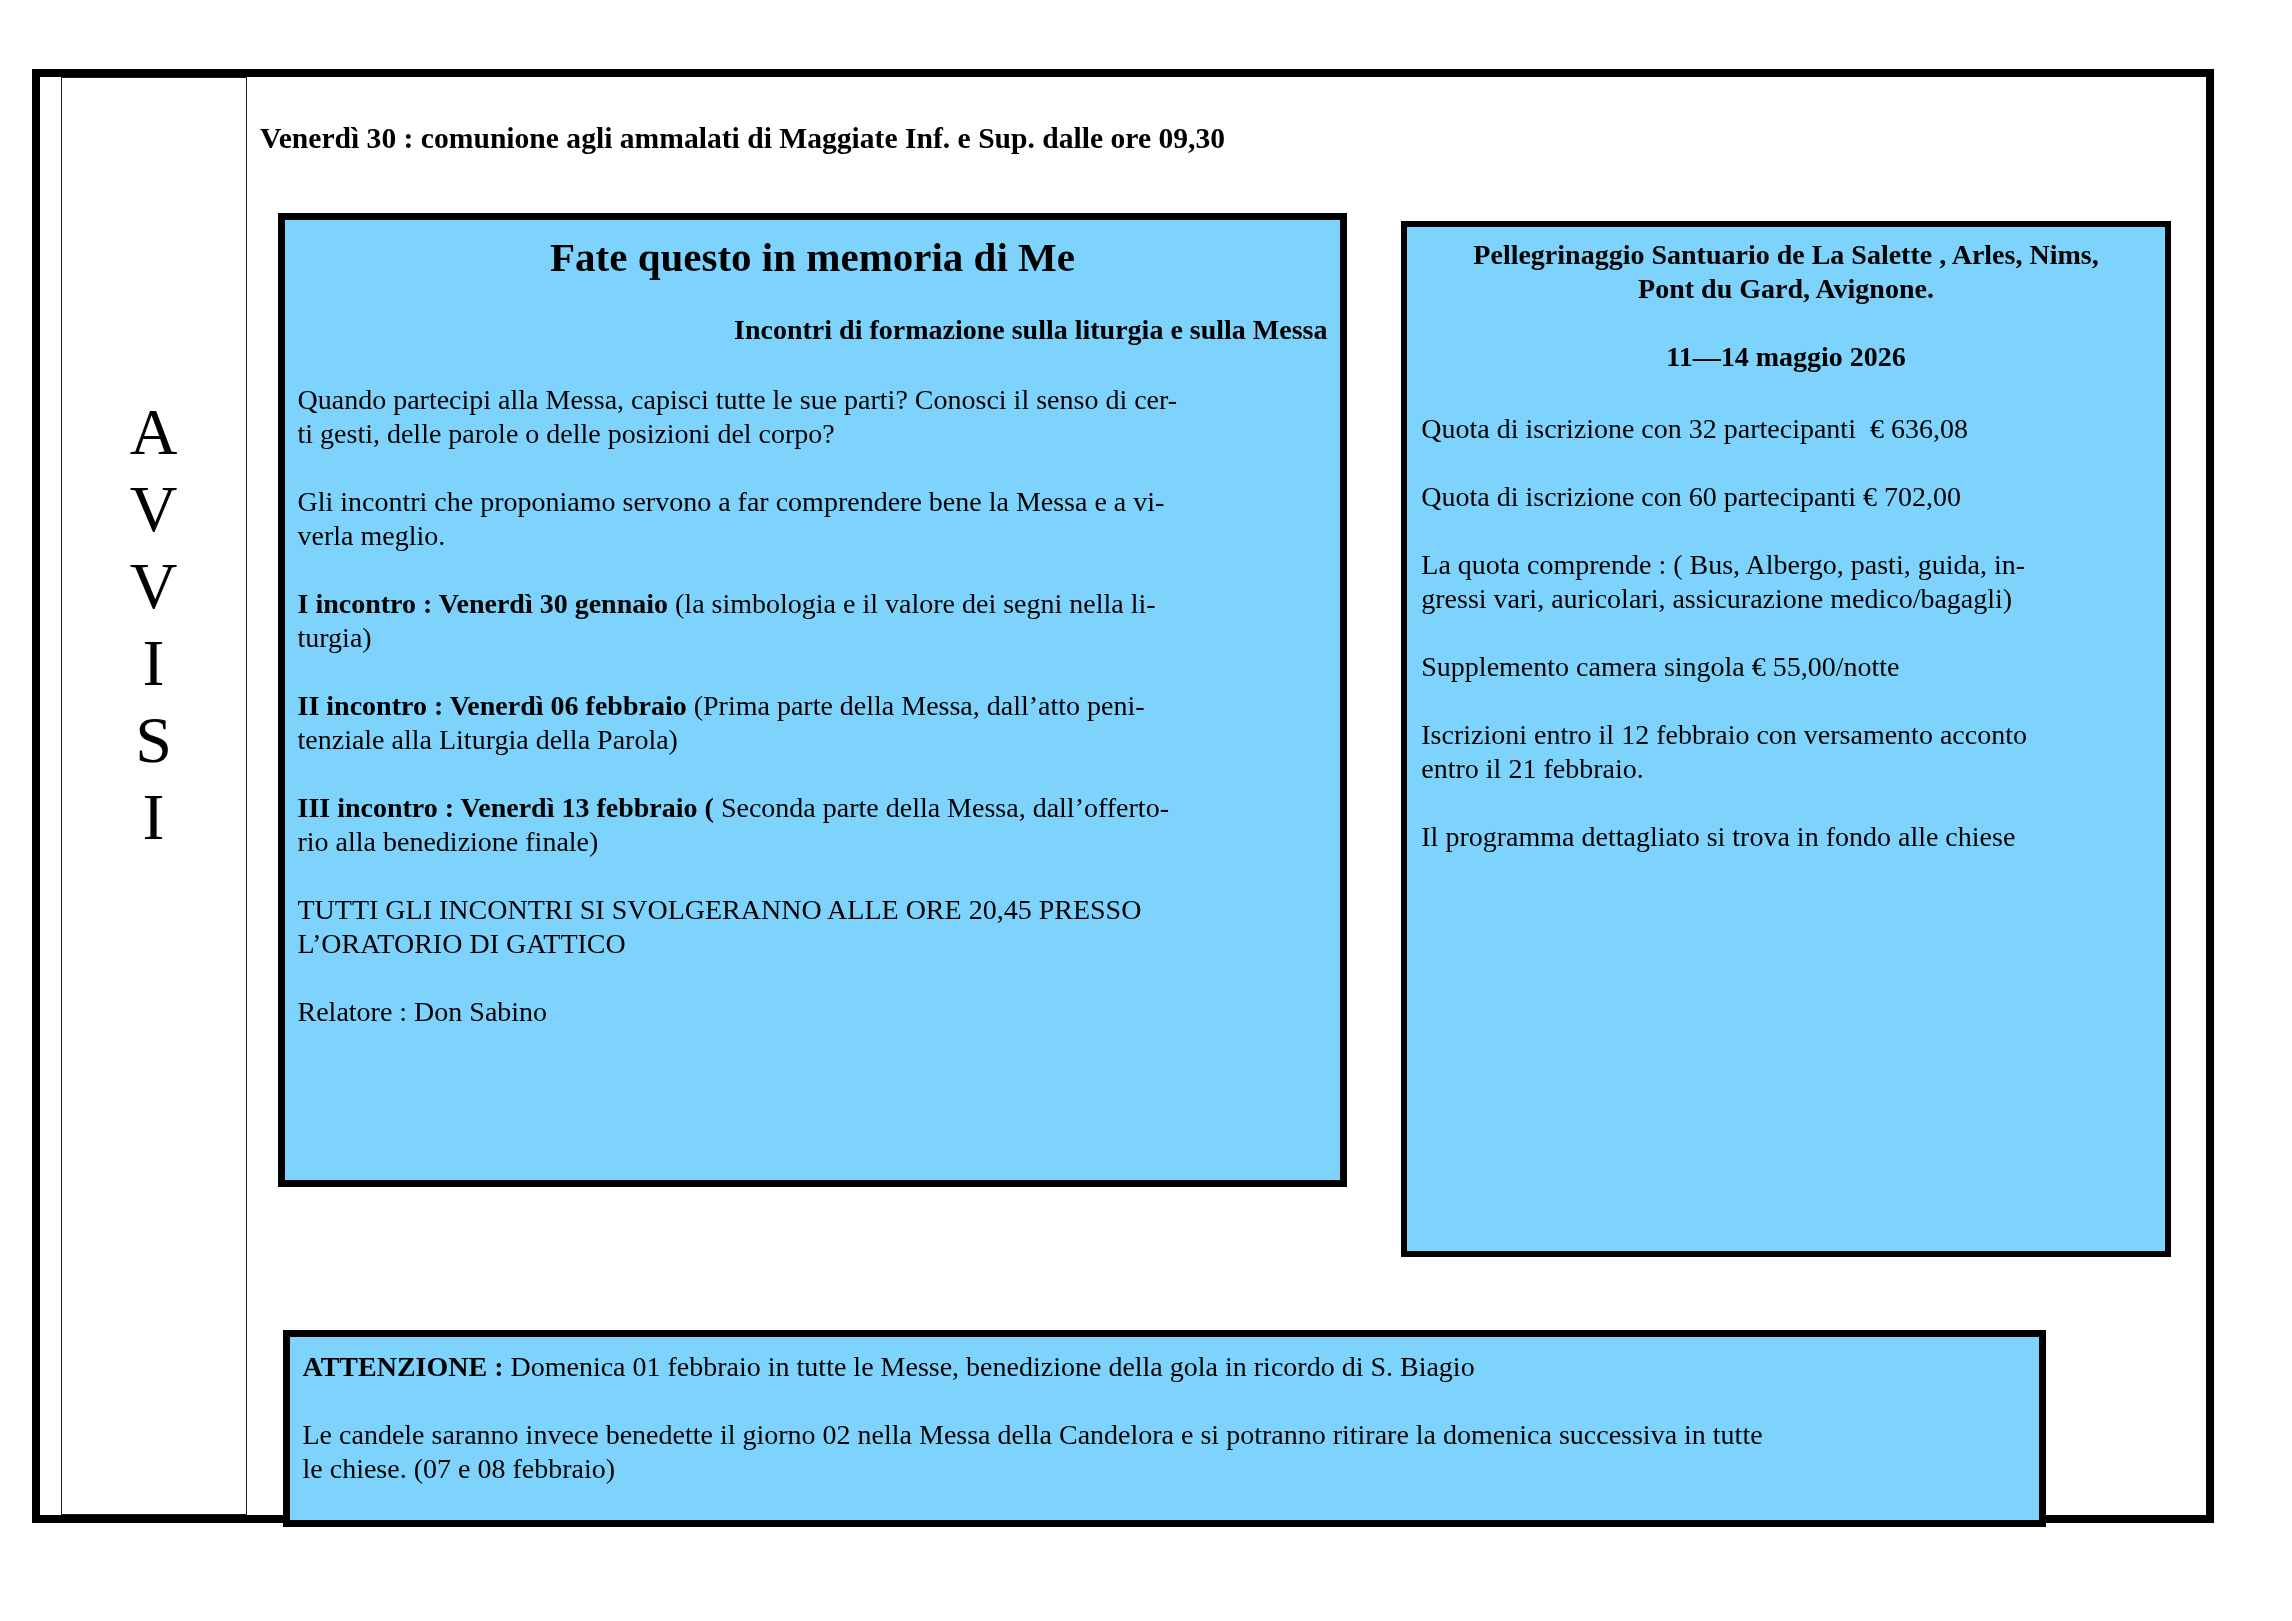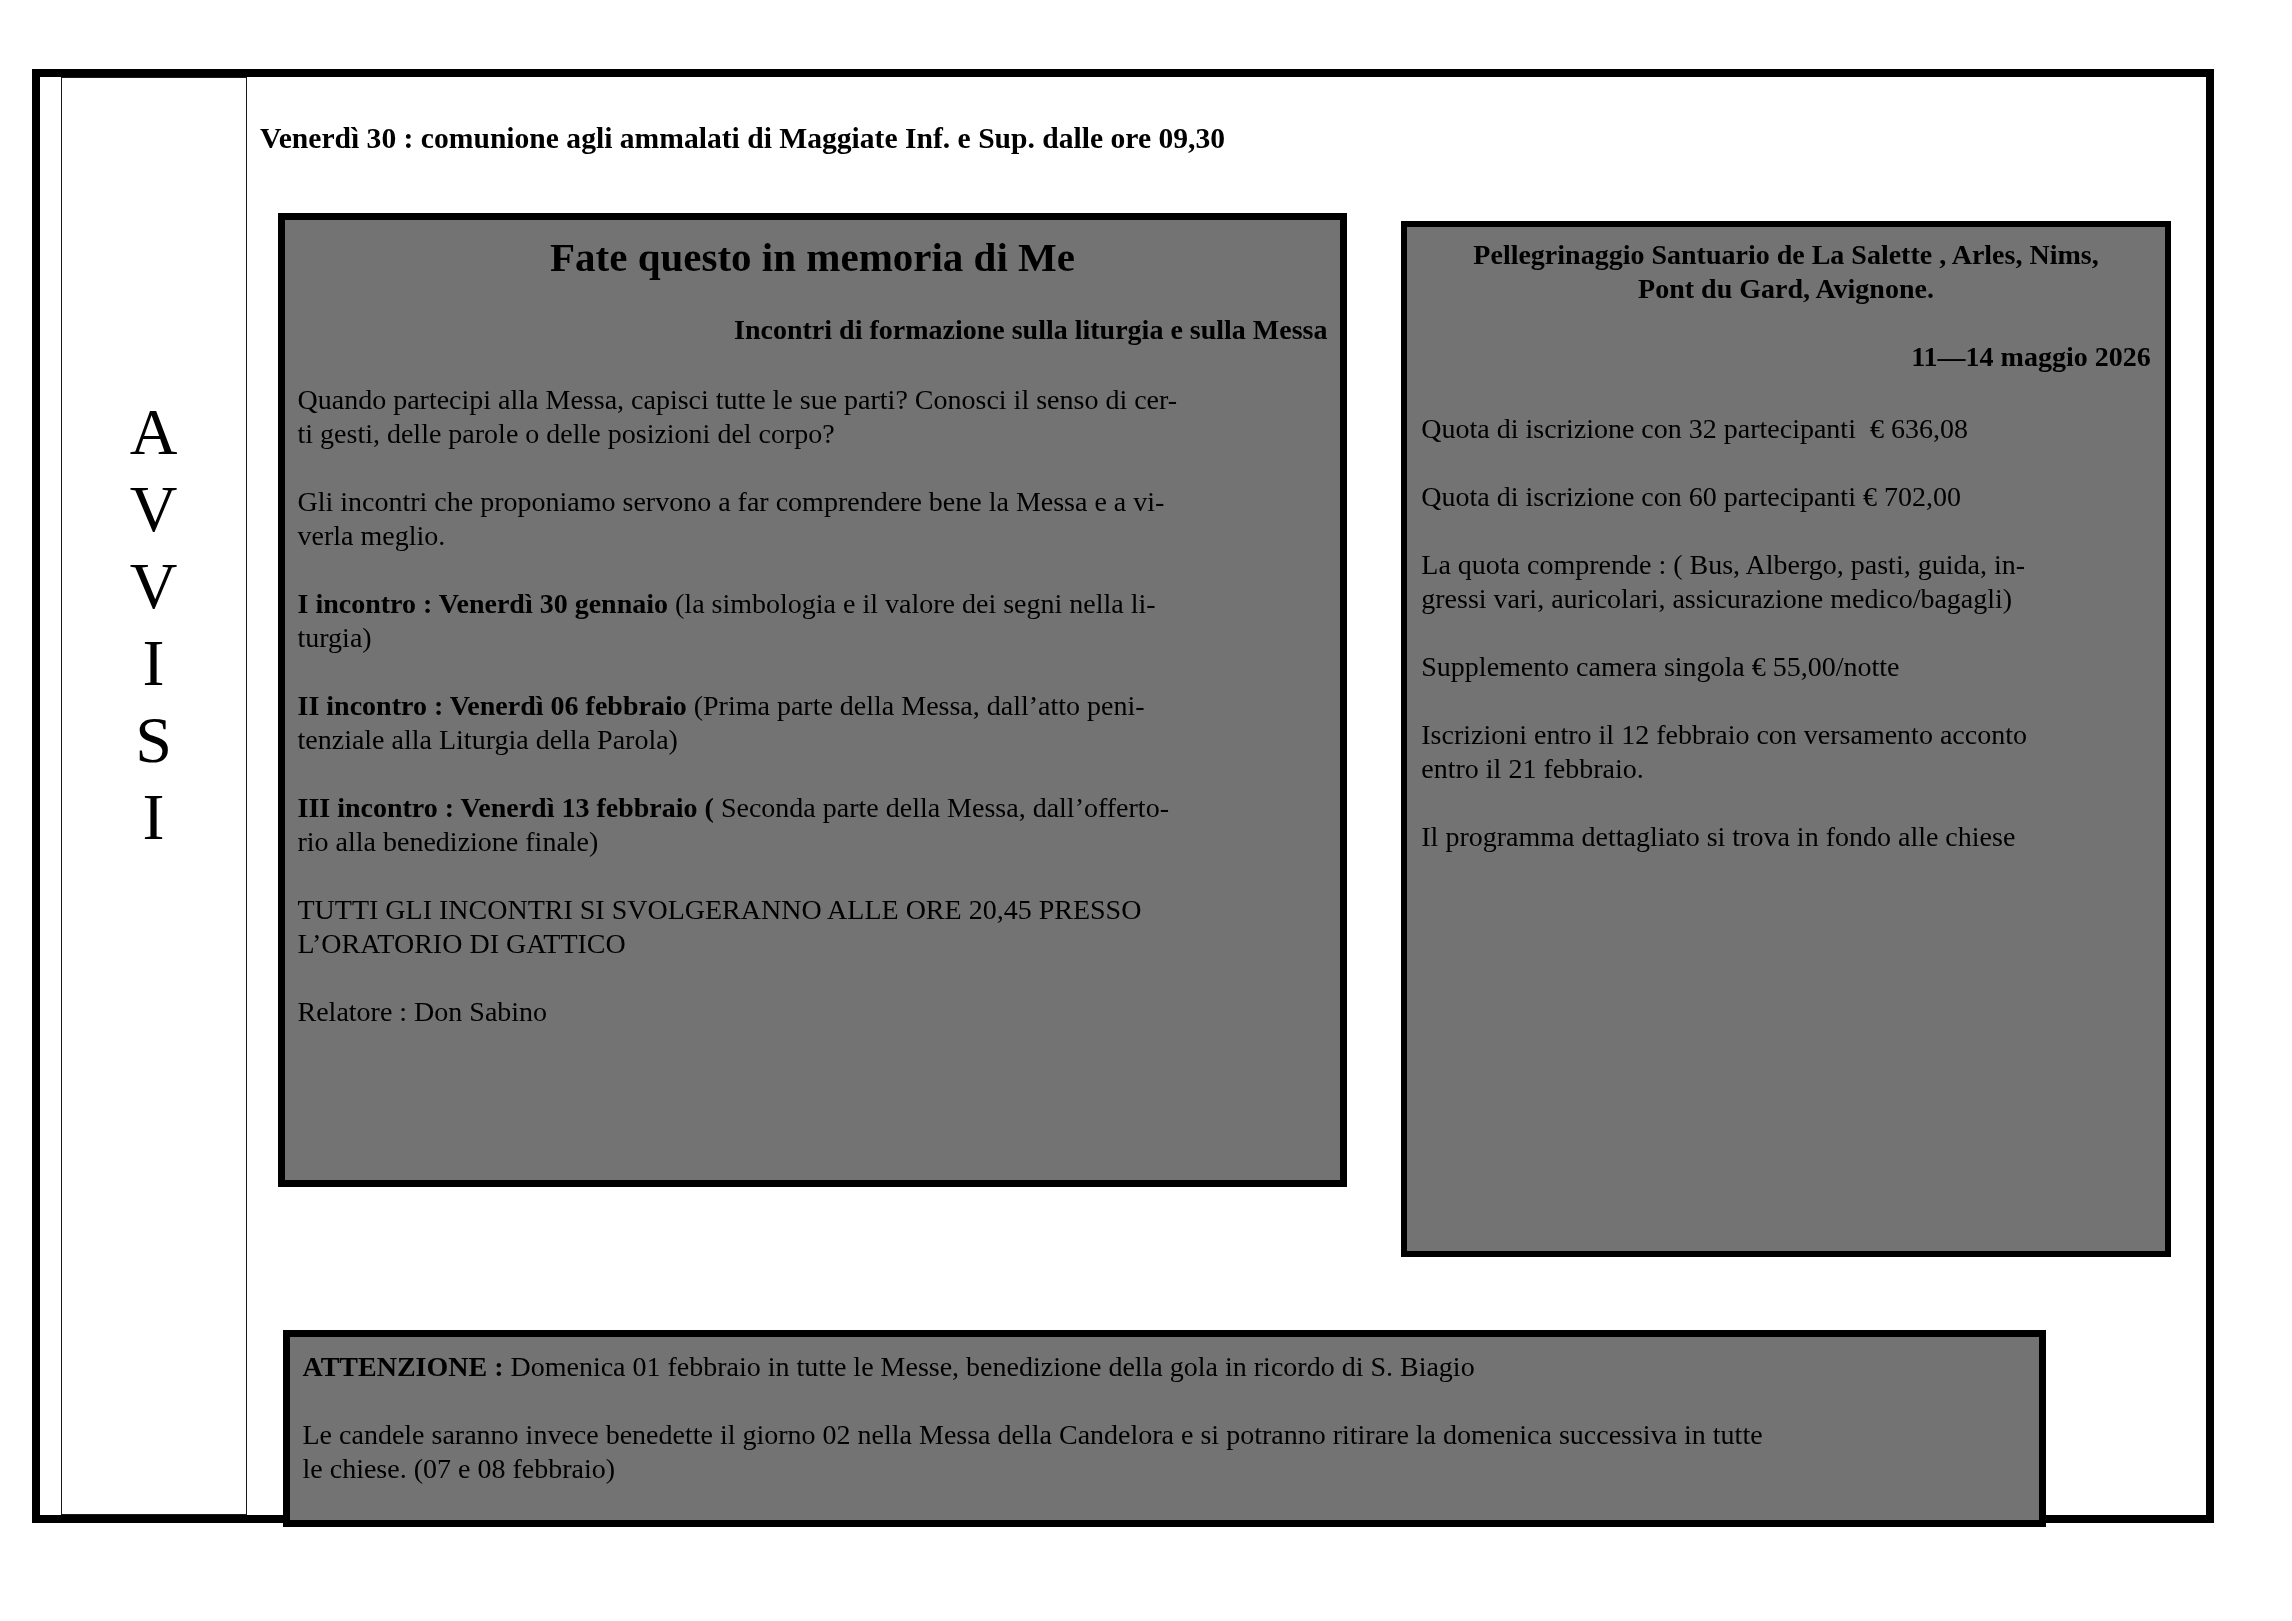--- a/index.html
+++ b/index.html
@@ -40,21 +40,21 @@
     left: 260px; top: 120px;
     width: 1343px;
     font-weight: bold;
     font-size: 29.6px;
     line-height: 36px;
     white-space: pre-wrap;
   }
   .box {
     position: absolute;
     box-sizing: border-box;
-    background: #737373;
+    background: #7dd3fc;
   }
   .box-formation {
     left: 278px; top: 213px;
     width: 1069px; height: 974px;
     border: 7.2px solid #000;
     padding: 12.5px 12.5px;
   }
   .box-pilgrimage {
     left: 1401px; top: 221px;
     width: 770px; height: 1036px;
@@ -97,21 +97,21 @@
     line-height: 34px;
     font-weight: bold;
     text-align: center;
     margin: 0 0 34px 0;
     white-space: pre-wrap;
   }
   .pilgrimage-dates {
     font-size: 28px;
     line-height: 34px;
     font-weight: bold;
-    text-align: right;
+    text-align: center;
     margin: 0 0 38px 0;
     white-space: pre-wrap;
   }
 </style>
 </head>
 <body>
 
 <div class="page">
 
   <div class="frame"></div>

